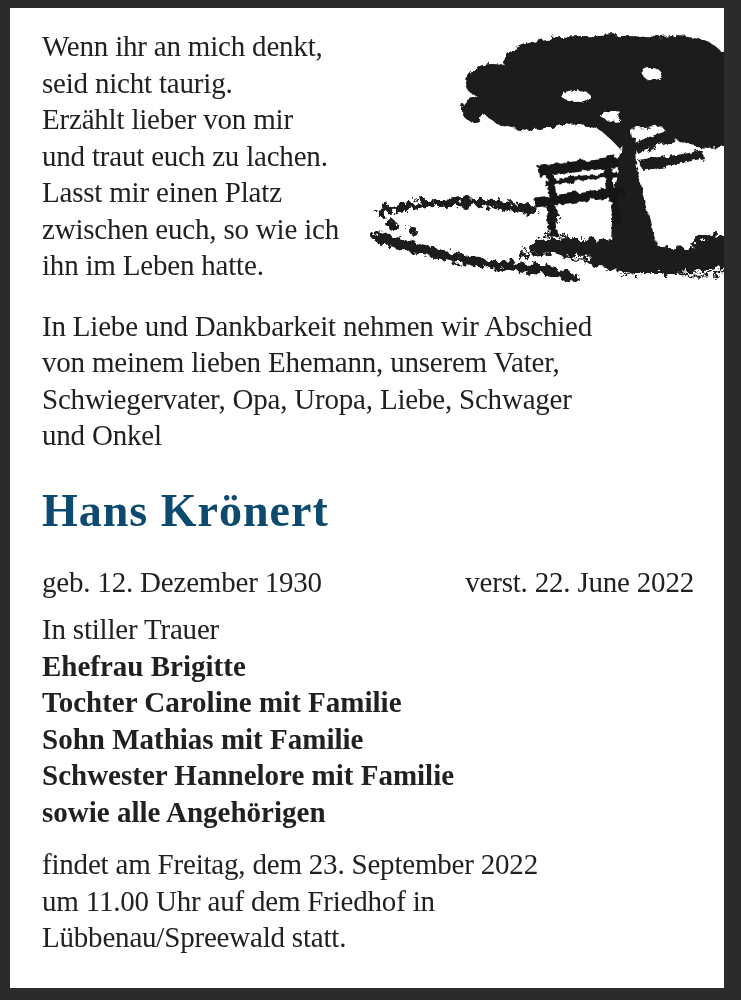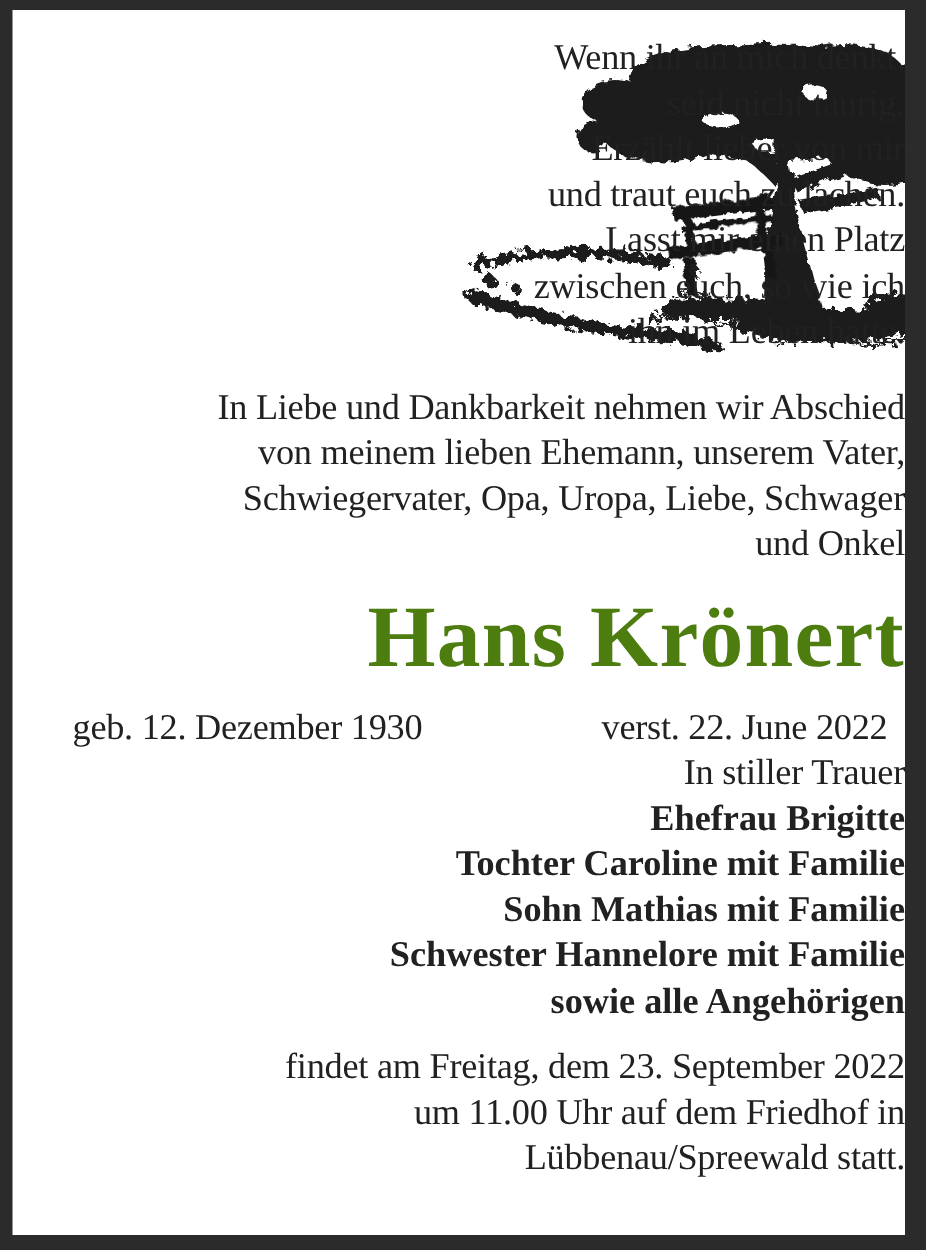--- a/index.html
+++ b/index.html
@@ -8,40 +8,39 @@
     background:#2b2b2c;
     font-family:"Liberation Serif","DejaVu Serif",serif;
     overflow:hidden;
   }
   .sheet{
     position:absolute;top:8px;left:10px;right:17px;bottom:12px;
     background:#ffffff;overflow:hidden;
   }
   .content{
     position:relative;width:100%;height:100%;
-    padding:20px 0 0 48px;box-sizing:border-box;
+    padding:20px 0 0 32px;box-sizing:border-box;
     color:#212121;
-    text-align:right;
   }
   .bodytext{font-size:29px;line-height:36.5px;letter-spacing:-0.2px;}
   .line{white-space:nowrap;}
   .poem{position:relative;z-index:2;}
   .illu{
     position:absolute;top:12px;left:360px;width:370px;height:272px;z-index:1;
   }
   .intro{margin-top:24px;}
   .deceased-name{
-    margin:20px 0 16px 0;font-size:70px;line-height:74px;font-weight:bold;
-    letter-spacing:1px;color:#4d7c0f;white-space:nowrap;
+    margin:20px 0 16px 0;font-size:46px;line-height:74px;font-weight:bold;
+    letter-spacing:1px;color:#0c4a6e;white-space:nowrap;
   }
   .dates{
     margin-top:5px;width:652px;display:flex;justify-content:space-between;
     font-size:29px;line-height:36.5px;letter-spacing:-0.2px;
   }
-  .mourning{}
+  .mourning{margin-top:11px;}
   .mourners .line{font-weight:bold;letter-spacing:0;}
   .funeral{margin-top:16px;}
 </style>
 </head>
 <body>
 
 <div class="sheet">
   <div class="content">
 
     <svg class="illu" viewBox="0 0 370 272" aria-hidden="true">

